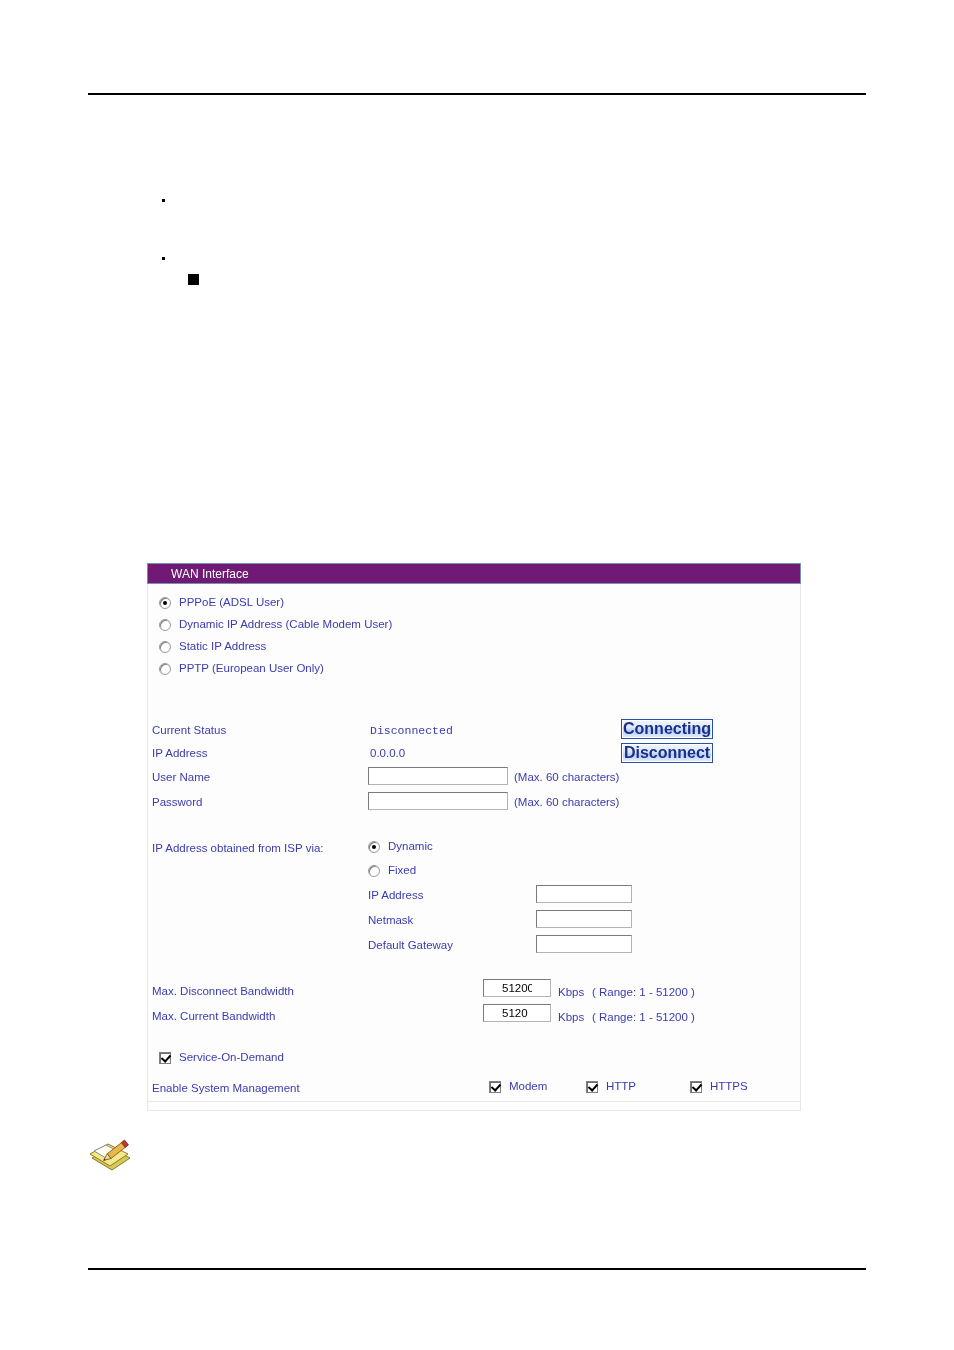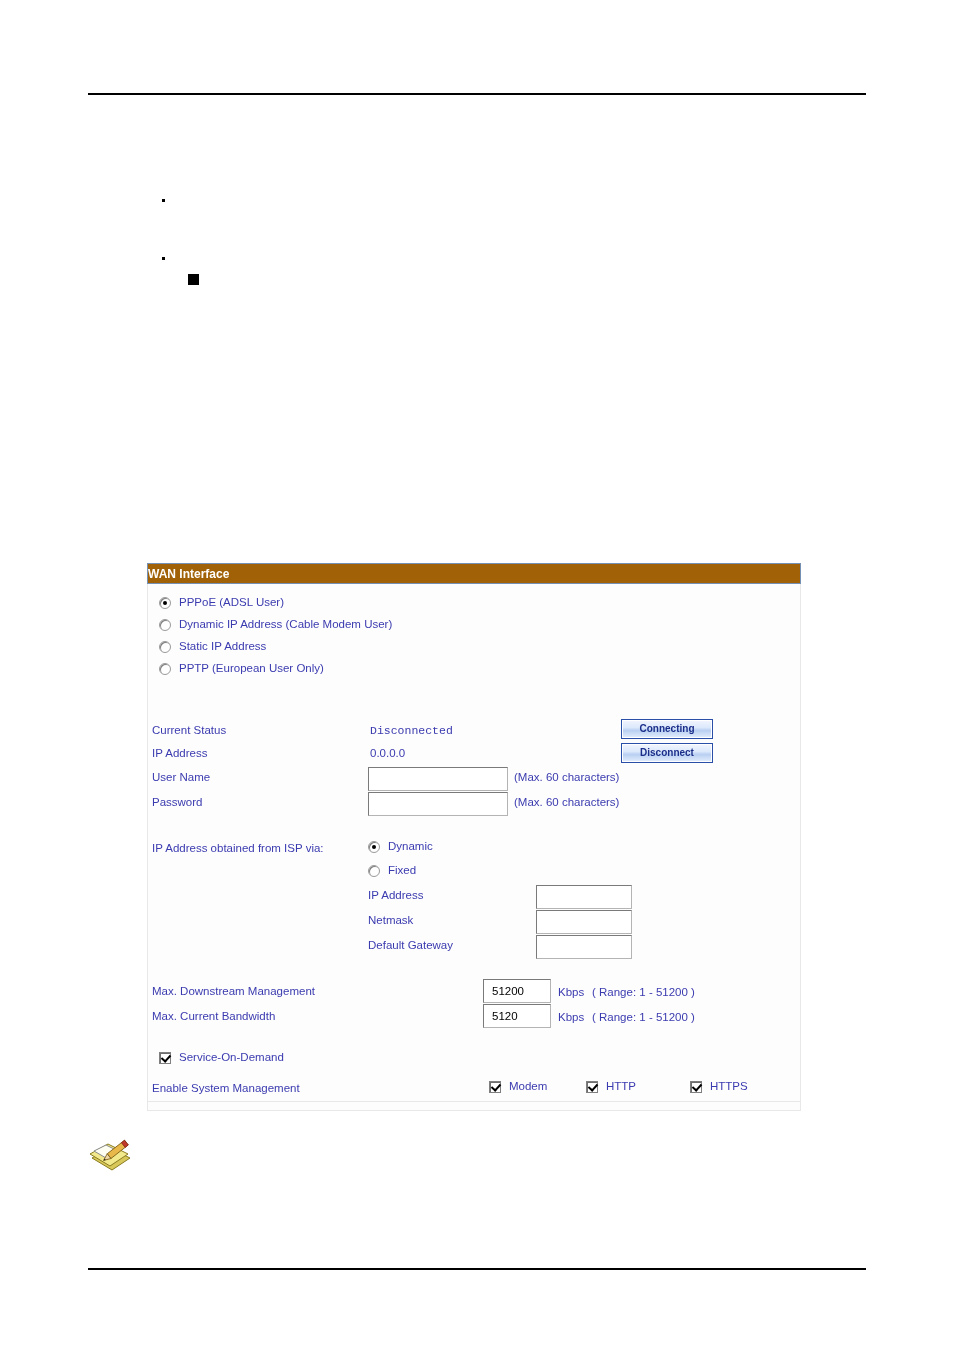--- a/index.html
+++ b/index.html
@@ -60,27 +60,26 @@
     left: 147px;
     top: 563px;
     width: 654px;
     background: #fdfdfd;
     font-size: 11.5px;
     color: #3b3bb0;
   }
   .panel-title {
     height: 21px;
     line-height: 21px;
-    background: #a16207;
+    background: #701a75;
     color: #ffffff;
     font-size: 12px;
-    padding-left: 0;
+    padding-left: 23px;
     box-sizing: border-box;
     border: 1px solid #7490b5;
-    font-weight: bold;
   }
   .panel-body {
     position: relative;
     height: 275px;
     border-left: 1px solid #e8e8e8;
     border-right: 1px solid #e8e8e8;
     border-bottom: 1px solid #e8e8e8;
     background: #fdfdfd;
   }
 
@@ -132,31 +131,31 @@
   .textbox {
     position: absolute;
     background: #ffffff;
     border: 1px solid #b4b4b4;
     border-top-color: #7a7a7a;
     border-left-color: #7a7a7a;
     box-sizing: border-box;
     font-family: "Liberation Sans", sans-serif;
     font-size: 11.5px;
     color: #000000;
-    padding: 0 8px;
+    padding: 0 18px;
     line-height: 16px;
-    height: 24px;
+    height: 18px;
     outline: none;
   }
   .xp-button {
     position: absolute;
     height: 20px;
     line-height: 18px;
     text-align: center;
-    font-size: 10px;
+    font-size: 16px;
     font-weight: bold;
     color: #1b2f8a;
     background: linear-gradient(to bottom, #f2f6ff 0%, #dce8fb 42%, #b9d0f2 58%, #e4eefd 100%);
     border: 1px solid #2a4fa8;
     box-shadow: inset 0 0 0 1px #ffffff;
     box-sizing: border-box;
     cursor: pointer;
   }
   .lbl { position: absolute; white-space: nowrap; color: #3b3bb0; }
   .val { position: absolute; white-space: nowrap; color: #3b3bb0; }
@@ -241,21 +240,21 @@
 
     <div class="lbl" style="left:220px;top:51px;">IP Address</div>
     <input class="textbox" style="left: 388px; top: 47px; width: 96px;" type="text" value="">
 
     <div class="lbl" style="left:220px;top:76px;">Netmask</div>
     <input class="textbox" style="left: 388px; top: 72px; width: 96px;" type="text" value="">
 
     <div class="lbl" style="left:220px;top:101px;">Default Gateway</div>
     <input class="textbox" style="left: 388px; top: 97px; width: 96px;" type="text" value="">
 
-    <div class="lbl" style="left:4px;top:147px;">Max. Downstream Management</div>
+    <div class="lbl" style="left:4px;top:147px;">Max. Disconnect Bandwidth</div>
     <input class="textbox" style="left: 335px; top: 141px; width: 68px;" type="text" value="51200">
     <div class="val" style="left:410px;top:148px;">Kbps</div>
     <div class="val" style="left:444px;top:148px;">( Range: 1 - 51200 )</div>
 
     <div class="lbl" style="left:4px;top:172px;">Max. Current Bandwidth</div>
     <input class="textbox" style="left: 335px; top: 166px; width: 68px;" type="text" value="5120">
     <div class="val" style="left:410px;top:173px;">Kbps</div>
     <div class="val" style="left:444px;top:173px;">( Range: 1 - 51200 )</div>
 
     <div class="radio-row" style="left:11px;top:213px;">

